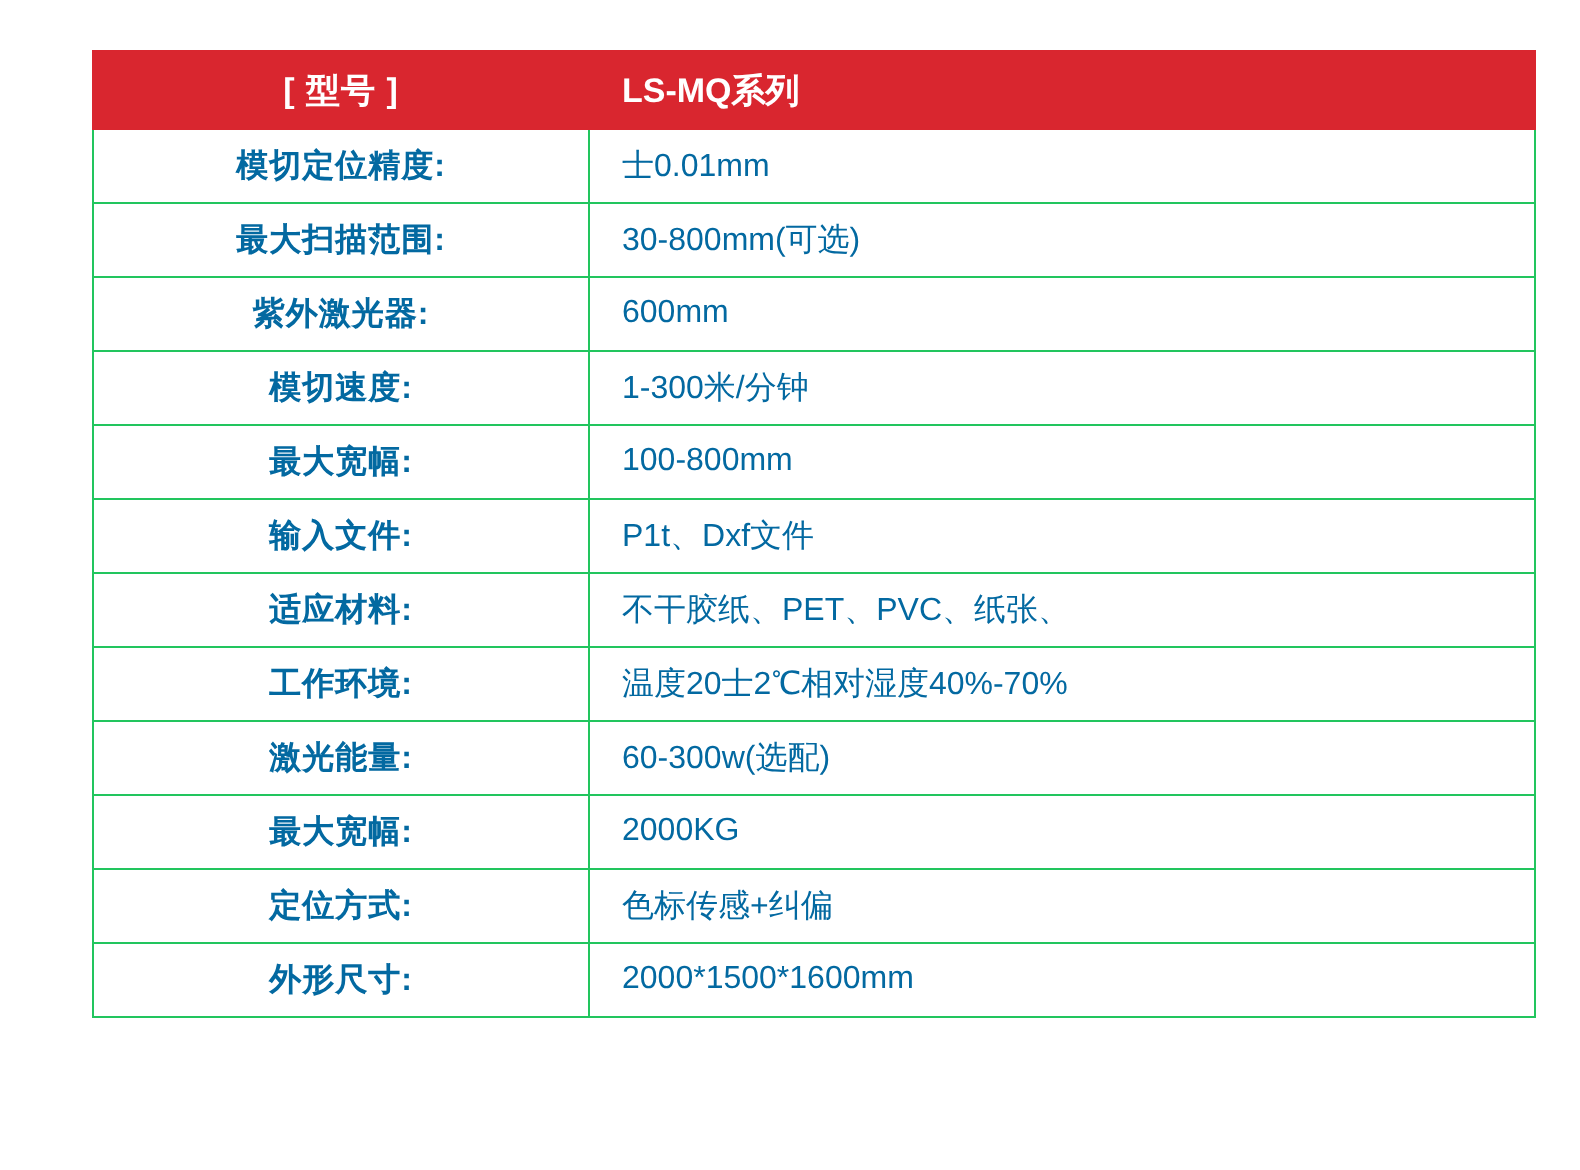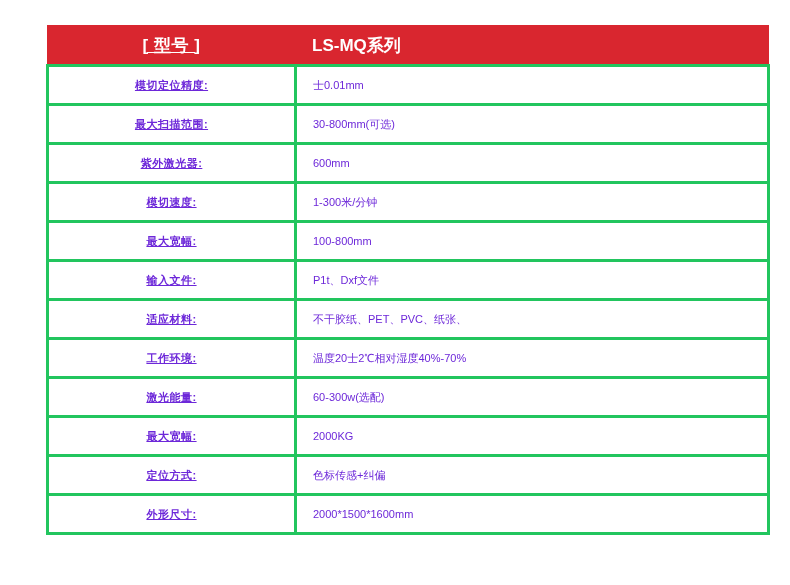--- a/index.html
+++ b/index.html
@@ -18,32 +18,31 @@
     left: 46px;
     top: 25px;
     width: 700px;
   }
   table.spec-table {
     border-collapse: collapse;
     width: 700px;
     table-layout: fixed;
   }
   table.spec-table td {
-    border: 3px solid #22c55e;
+    border: 1px solid #22c55e;
     height: 34px;
-    font-size: 11px;
-    color: #6d28d9;
+    font-size: 16px;
+    color: #0369a1;
     vertical-align: middle;
   }
   td.col-label {
     width: 245px;
     text-align: center;
     font-weight: bold;
     letter-spacing: 0.5px;
-    text-decoration: underline;
   }
   td.col-value {
     width: 455px;
     text-align: left;
     padding-left: 16px;
     font-weight: normal;
     margin-top: 33px;
   }
   tr.header-row td {
     background: #d9262f;

